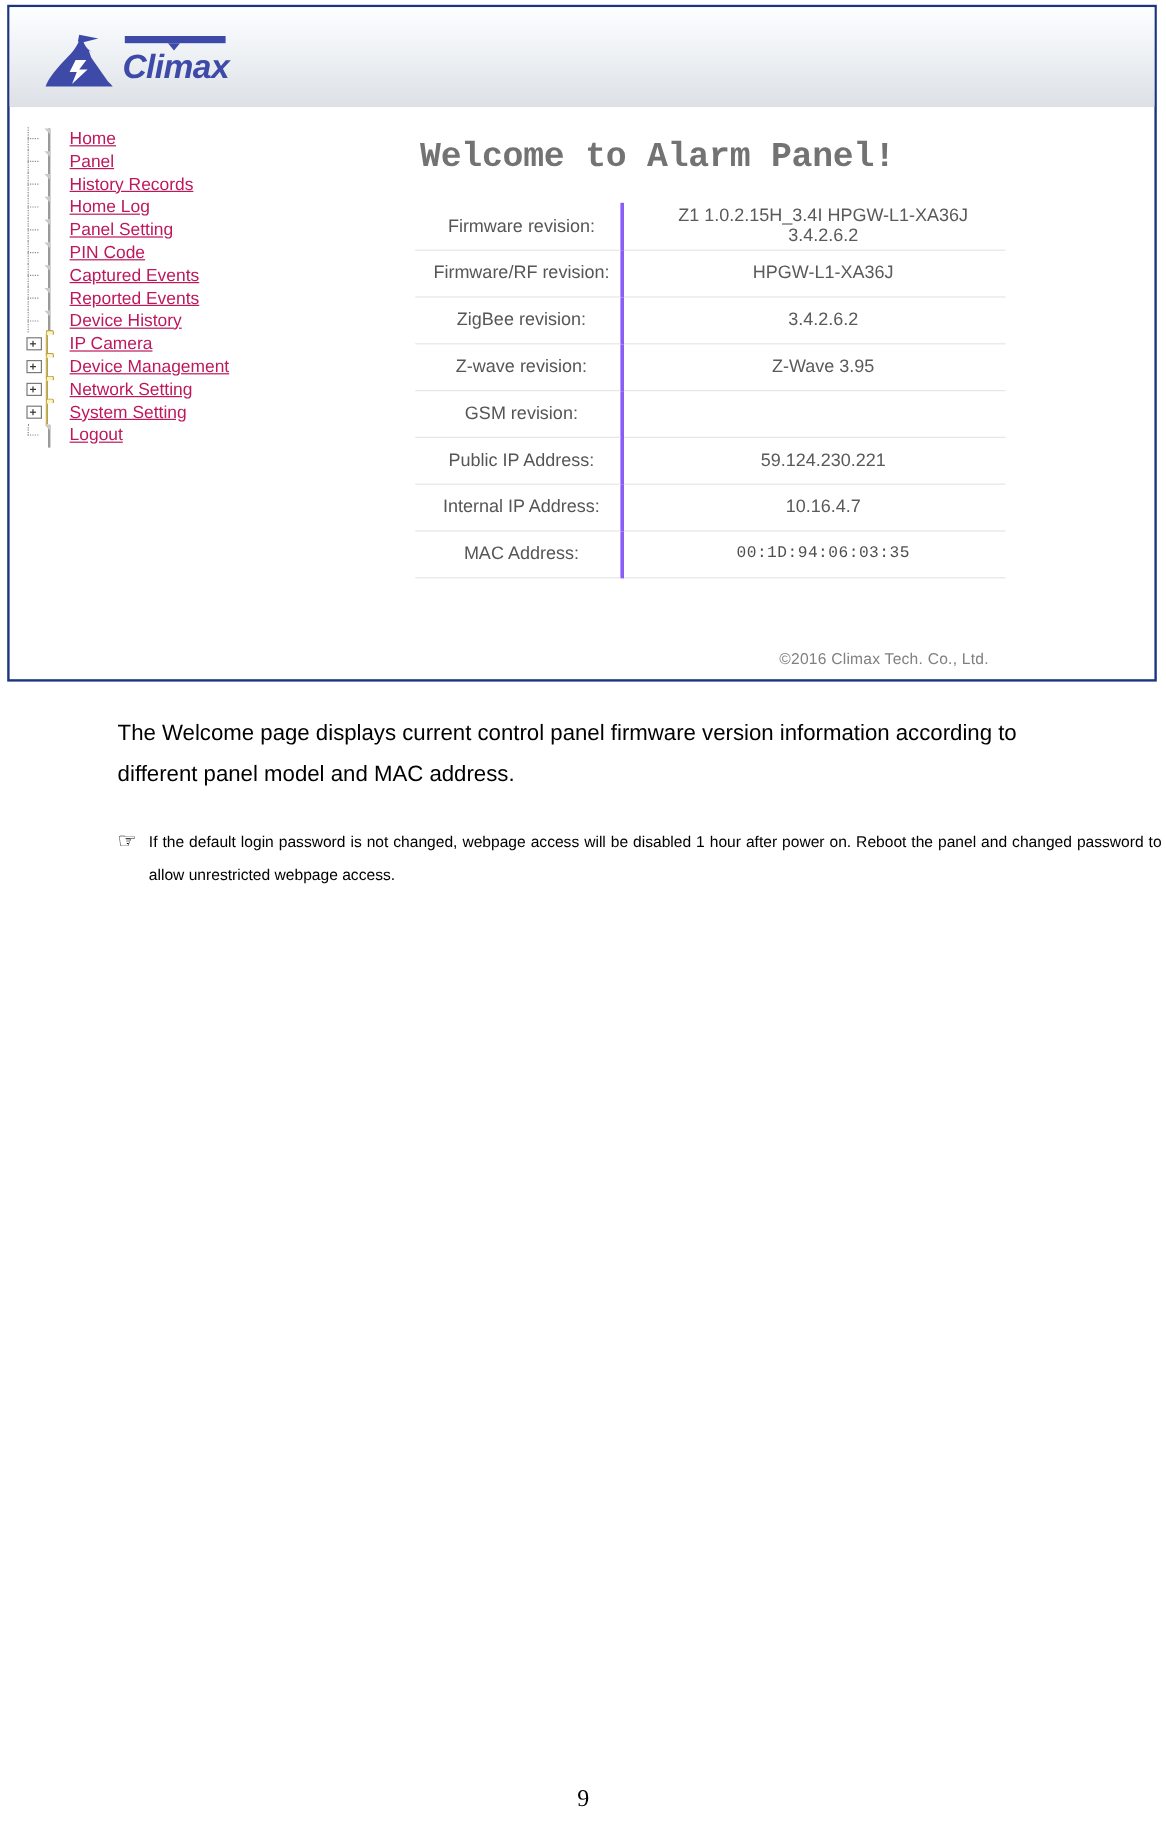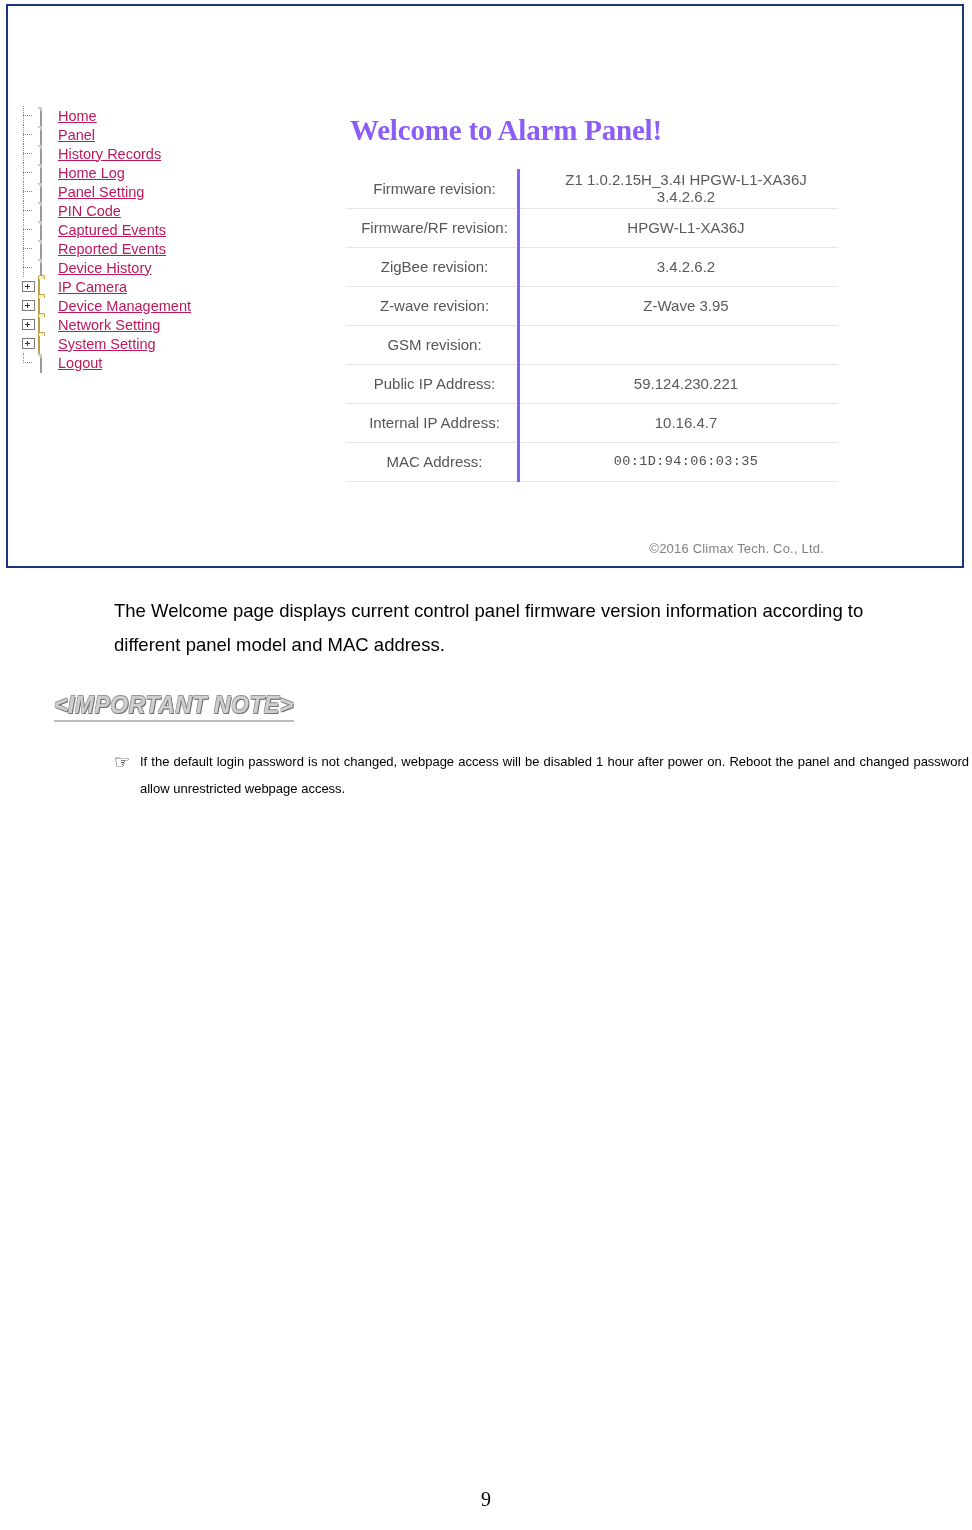--- a/index.html
+++ b/index.html
@@ -169,24 +169,24 @@
   }
 
   
   .content {
     position: absolute;
     left: 330px;
     top: 108px;
     width: 540px;
   }
   .page-title {
-    font-family: Liberation Serif, serif;
+    font-family: Liberation Mono, monospace;
     font-size: 29px;
     font-weight: bold;
-    color: #8b5cf6;
+    color: #737373;
     letter-spacing: -0.2px;
     margin: 0 0 22px 12px;
   }
   .info-table {
     width: 492px;
     border-collapse: collapse;
     margin-left: 8px;
     text-align: center;
   }
   .info-table tr { height: 39px; }
@@ -222,21 +222,21 @@
     font-family: "Liberation Sans", sans-serif;
     font-size: 13px;
     color: #808080;
     letter-spacing: 0.2px;
     text-align: right;
   }
 
   
   .doc {
     position: absolute;
-    left: 16px;
+    left: 0;
     top: 576px;
     width: 812px;
   }
   .para {
     font-family: "Liberation Sans", sans-serif;
     font-size: 18.5px;
     color: #000000;
     line-height: 34px;
     margin: 18px 0 0 98px;
     width: 820px;
@@ -287,20 +287,32 @@
     font-family: "Liberation Serif", serif;
     font-size: 20px;
     color: #000;
   }
 </style>
 </head>
 <body>
 
 <div class="shot">
 
+  <div class="shot-header">
+    <div class="logo">
+      <svg width="170" height="58" viewBox="0 0 170 58">
+        <path d="M8 52 C10 46 18 36 26 28 C30 24 33 20 35 16 L38 10 L40 16 C42 20 44 22 48 24 L44 22 L46 28 C50 34 56 42 60 48 C62 50 63 51 64 52 Z" fill="#3d4aa8"></path>
+        <path d="M35 14 L36 9 L52 12 L36 16 Z" fill="#3d4aa8"></path>
+        <path d="M33 30 L42 30 L36 38 L43 38 L30 50 L34 40 L28 40 Z" fill="#ffffff"></path>
+        <rect x="74" y="10" width="84" height="6" fill="#3d4aa8"></rect>
+        <path d="M110 16 L120 16 L115 22 Z" fill="#3d4aa8"></path>
+      </svg>
+      <div class="logo-wordmark">Climax</div>
+    </div>
+  </div>
 
   <div class="nav-tree">
 
     <div class="nav-row">
       <span class="tree-guide">
           <i class="vert"></i>
           <i class="dash"></i>
         </span>
       <span class="ic"><span class="ic-doc"></span></span>
       <span class="nav-link">Home</span>
@@ -452,23 +464,20 @@
       </tbody>
     </table>
   </div>
 
   <div class="shot-footer">©2016 Climax Tech. Co., Ltd.</div>
 </div>
 
 <div class="doc">
   <div class="para">The Welcome page displays current control panel firmware version information according to different panel model and MAC address.</div>
 
-  <div>
-    <span class="note-heading">&lt;IMPORTANT NOTE&gt;</span>
-  </div>
 
   <div class="bullet-block">
     <span class="bullet-glyph">☞</span>
     <span class="bullet-text">If the default login password is not changed, webpage access will be disabled 1 hour after power on. Reboot the panel and changed password to allow unrestricted webpage access.</span>
   </div>
 </div>
 
 <div class="page-number">9</div>
 
 </body></html>

